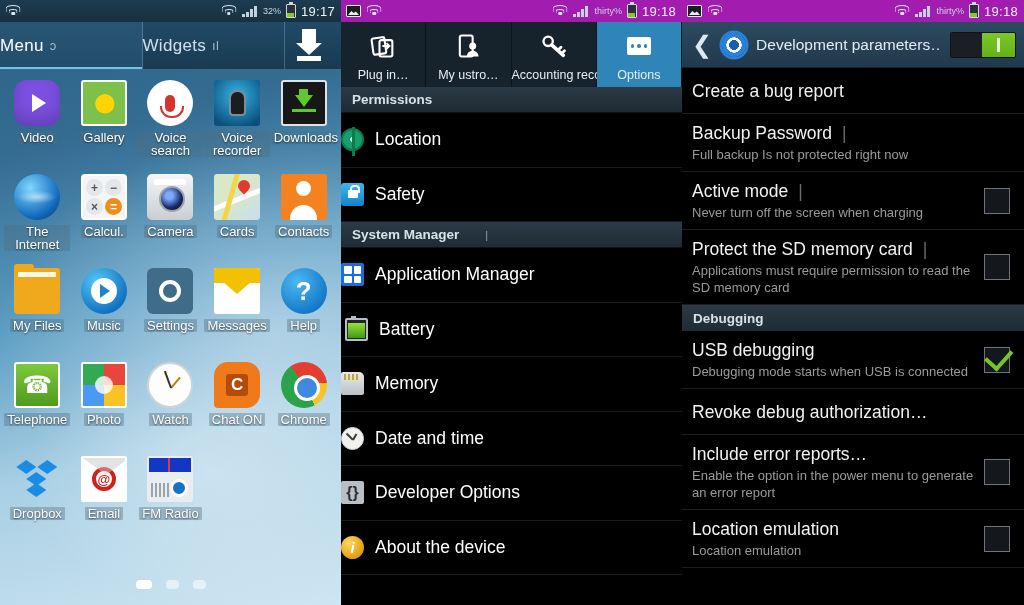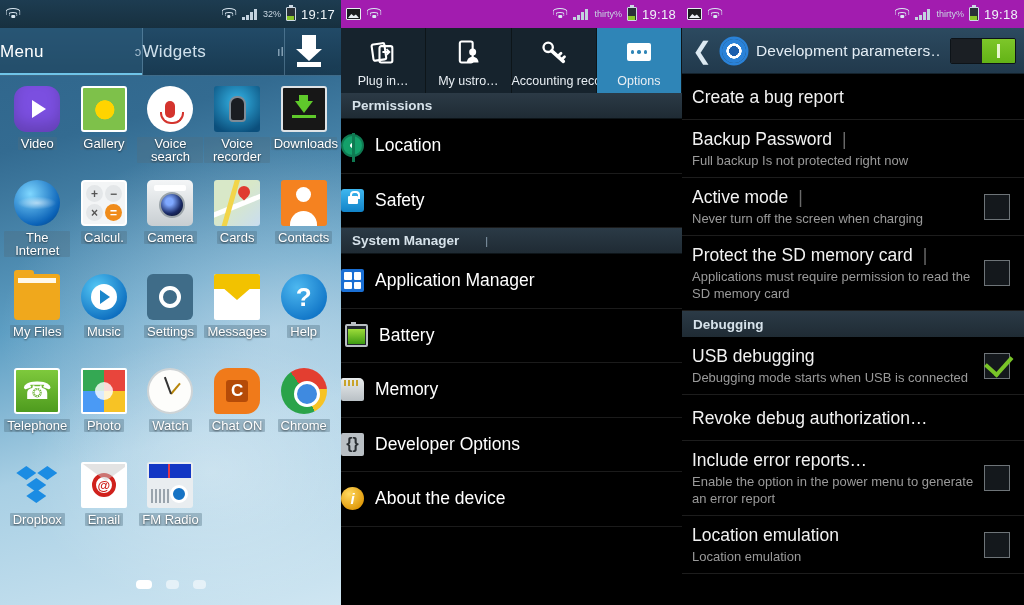--- a/index.html
+++ b/index.html
@@ -10,21 +10,21 @@
     overflow: hidden;
   }
   .stage { position: relative; width: 1024px; height: 605px; display: flex; }
 
   
   .panel { position: relative; width: 341px; height: 605px; overflow: hidden; }
   .panel.p3 { width: 342px; }
 
   
   .statusbar {
-    position: relative; height: 28px; width: 100%;
+    position: relative; height: 22px; width: 100%;
     display: flex; align-items: center;
     font-size: 11px; color: #dfe9f2;
   }
   .sb-dark { background: #a21caf; }
   .sb-blue { background: linear-gradient(to bottom,#1d3c51,#17303f); }
   .sb-left { display: flex; align-items: center; gap: 5px; padding-left: 5px; }
   .sb-right { margin-left: auto; display: flex; align-items: center; gap: 5px; padding-right: 6px; }
   .sb-time { font-size: 13px; color: #eef4f8; letter-spacing: .3px; }
   .sb-batt-pct { font-size: 9px; color: #c8d6e2; }
   .sb-img-icon {
@@ -57,21 +57,21 @@
       radial-gradient(ellipse 300px 220px at 62% 78%, rgba(255,255,255,.30), rgba(255,255,255,0) 62%),
       radial-gradient(ellipse 420px 300px at 80% 55%, rgba(214,232,244,.55), rgba(214,232,244,0) 65%),
       linear-gradient(165deg,#2e6389 0%, #336b91 22%, #5d9ec3 48%, #a8cfe4 70%, #cfe6f2 100%);
   }
   .tabbar {
     position:relative; height:48px; display:flex; align-items:stretch;
     background: linear-gradient(to bottom, rgba(32,72,100,.92), rgba(22,54,76,.92));
     border-bottom:1px solid rgba(120,170,200,.35);
   }
   .tab {
-    flex:1; display:flex; align-items:center; justify-content:space-between;
+    flex:1; display:flex; align-items:center; justify-content:flex-start;
     color:#cfe0ec; font-size:17px; letter-spacing:.3px;
     border-right:1px solid rgba(150,190,215,.35);
     position:relative;
   }
   .tab.active { color:#ffffff; background: rgba(46,95,127,.55); }
   .tab.active:after {
     content:''; position:absolute; left:0; right:0; bottom:0; height:2px; background:#6fc4e8;
   }
   .tab .tail { font-size:13px; color:#9fb9cb; margin-left:6px; }
   .tabbar .dl-zone { width:56px; position:relative; }
@@ -588,20 +588,27 @@
         </span>
       <span>Battery</span>
     </div>
     <div class="srow">
       <span class="si si-mem">
           <i></i>
         </span>
       <span>Memory</span>
     </div>
     <div class="srow">
+      <span class="si si-clock">
+          <b></b>
+          <i></i>
+        </span>
+      <span>Date and time</span>
+    </div>
+    <div class="srow">
       <span class="si si-dev">{}</span>
       <span>Developer Options</span>
     </div>
     <div class="srow">
       <span class="si si-about">i</span>
       <span>About the device</span>
     </div>
   </div>
 
   <div class="panel p3">

